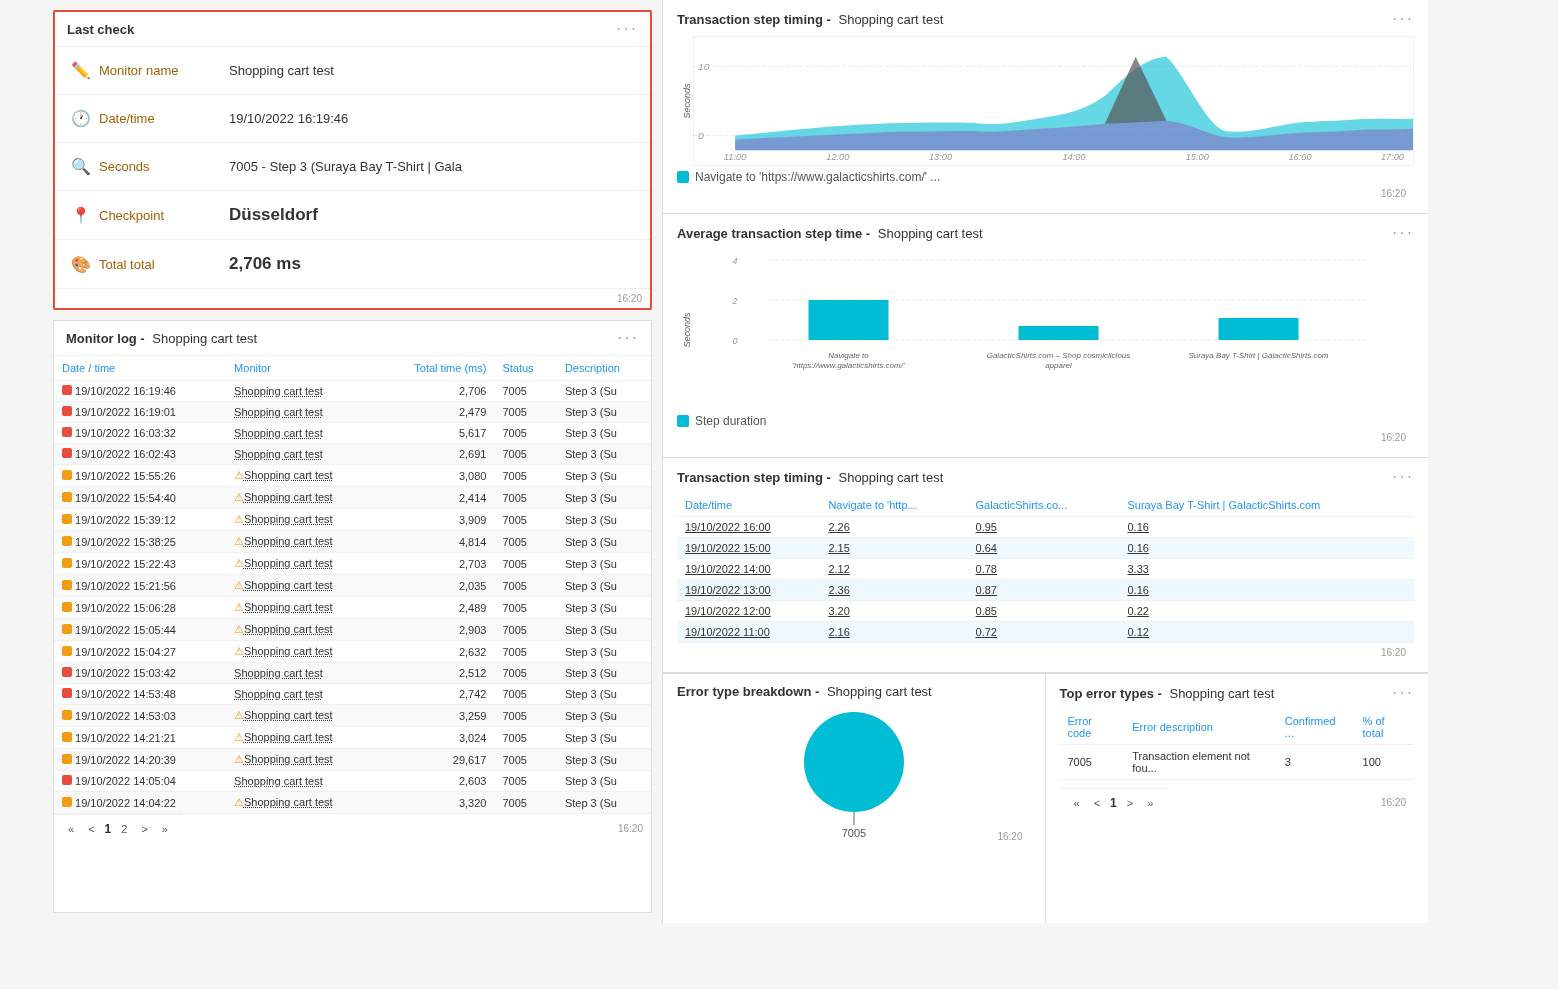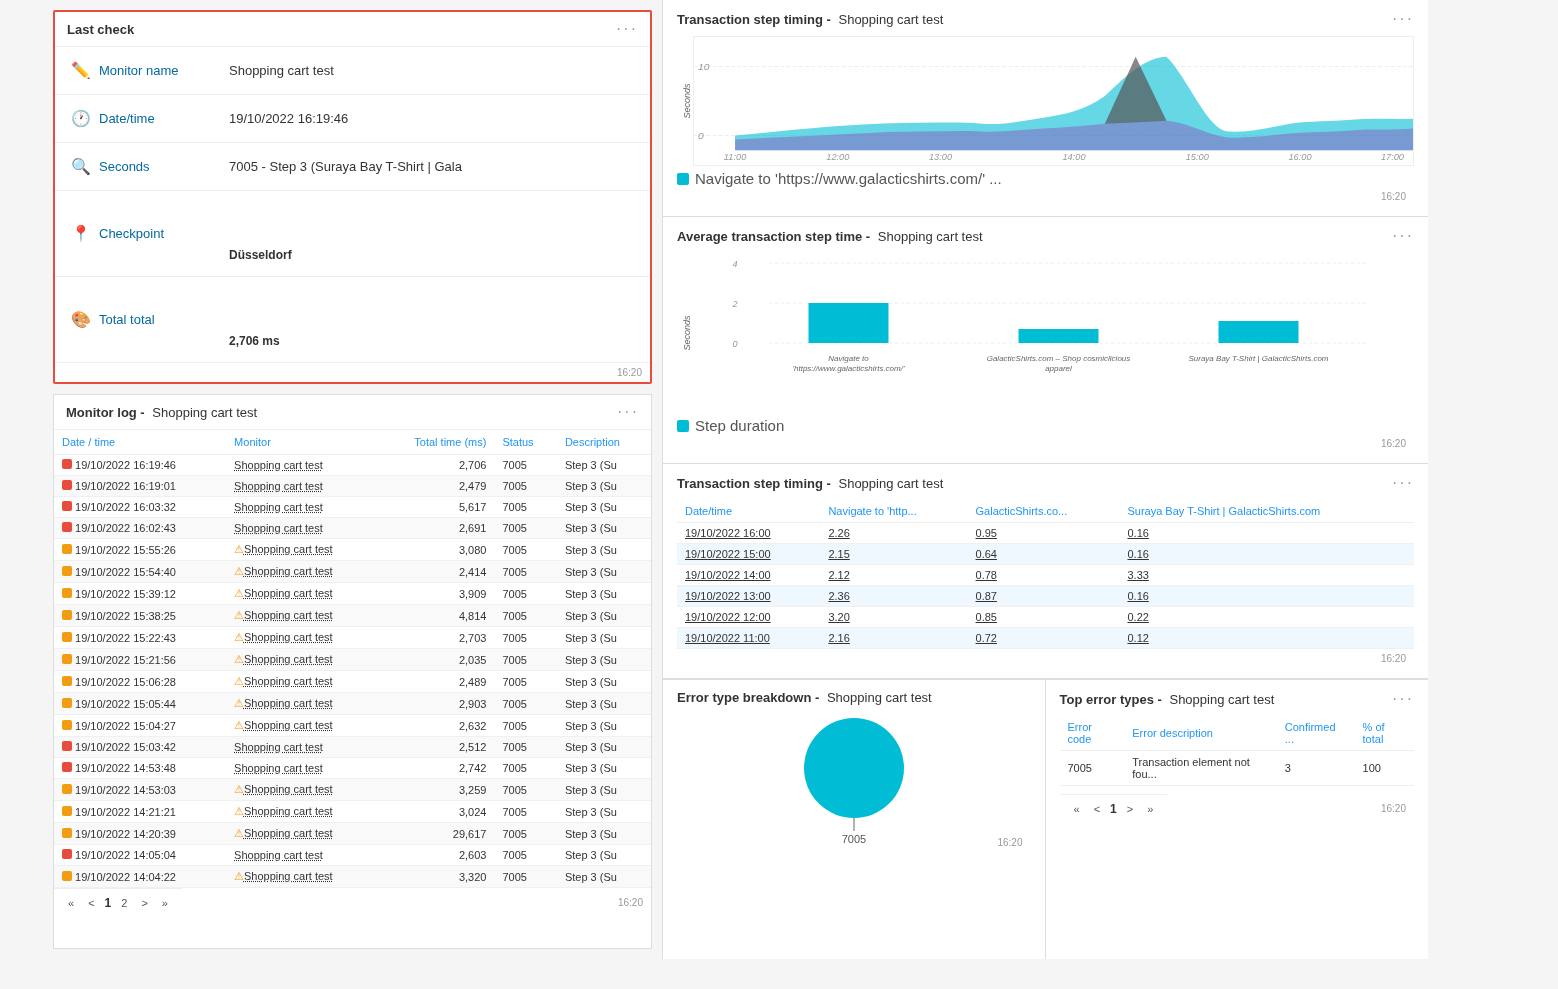--- a/index.html
+++ b/index.html
@@ -62,32 +62,32 @@
 
     .info-icon {
       width: 28px;
       color: #555;
       font-size: 16px;
       flex-shrink: 0;
     }
 
     .info-label {
       width: 130px;
-      color: #0369a1;
+      color: #a16207;
       font-size: 13px;
       flex-shrink: 0;
     }
 
     .info-value {
       font-size: 13px;
       color: #333;
       font-weight: 500;
     }
 
-    .info-value.bold { font-weight: bold; font-size: 12px; margin-top: 43px; }
+    .info-value.bold { font-weight: bold; font-size: 17px; }
 
     .panel-footer {
       text-align: right;
       padding: 4px 8px;
       color: #999;
       font-size: 10px;
     }
 
     
     .monitor-log-panel {
@@ -210,21 +210,21 @@
       background: #fff;
     }
 
     .chart-svg { width: 100%; height: 100%; }
 
     .chart-legend {
       display: flex;
       align-items: center;
       gap: 6px;
       margin-top: 4px;
-      font-size: 15px;
+      font-size: 12px;
       color: #555;
     }
 
     .legend-box {
       width: 12px;
       height: 12px;
       display: inline-block;
       border-radius: 2px;
     }
 

